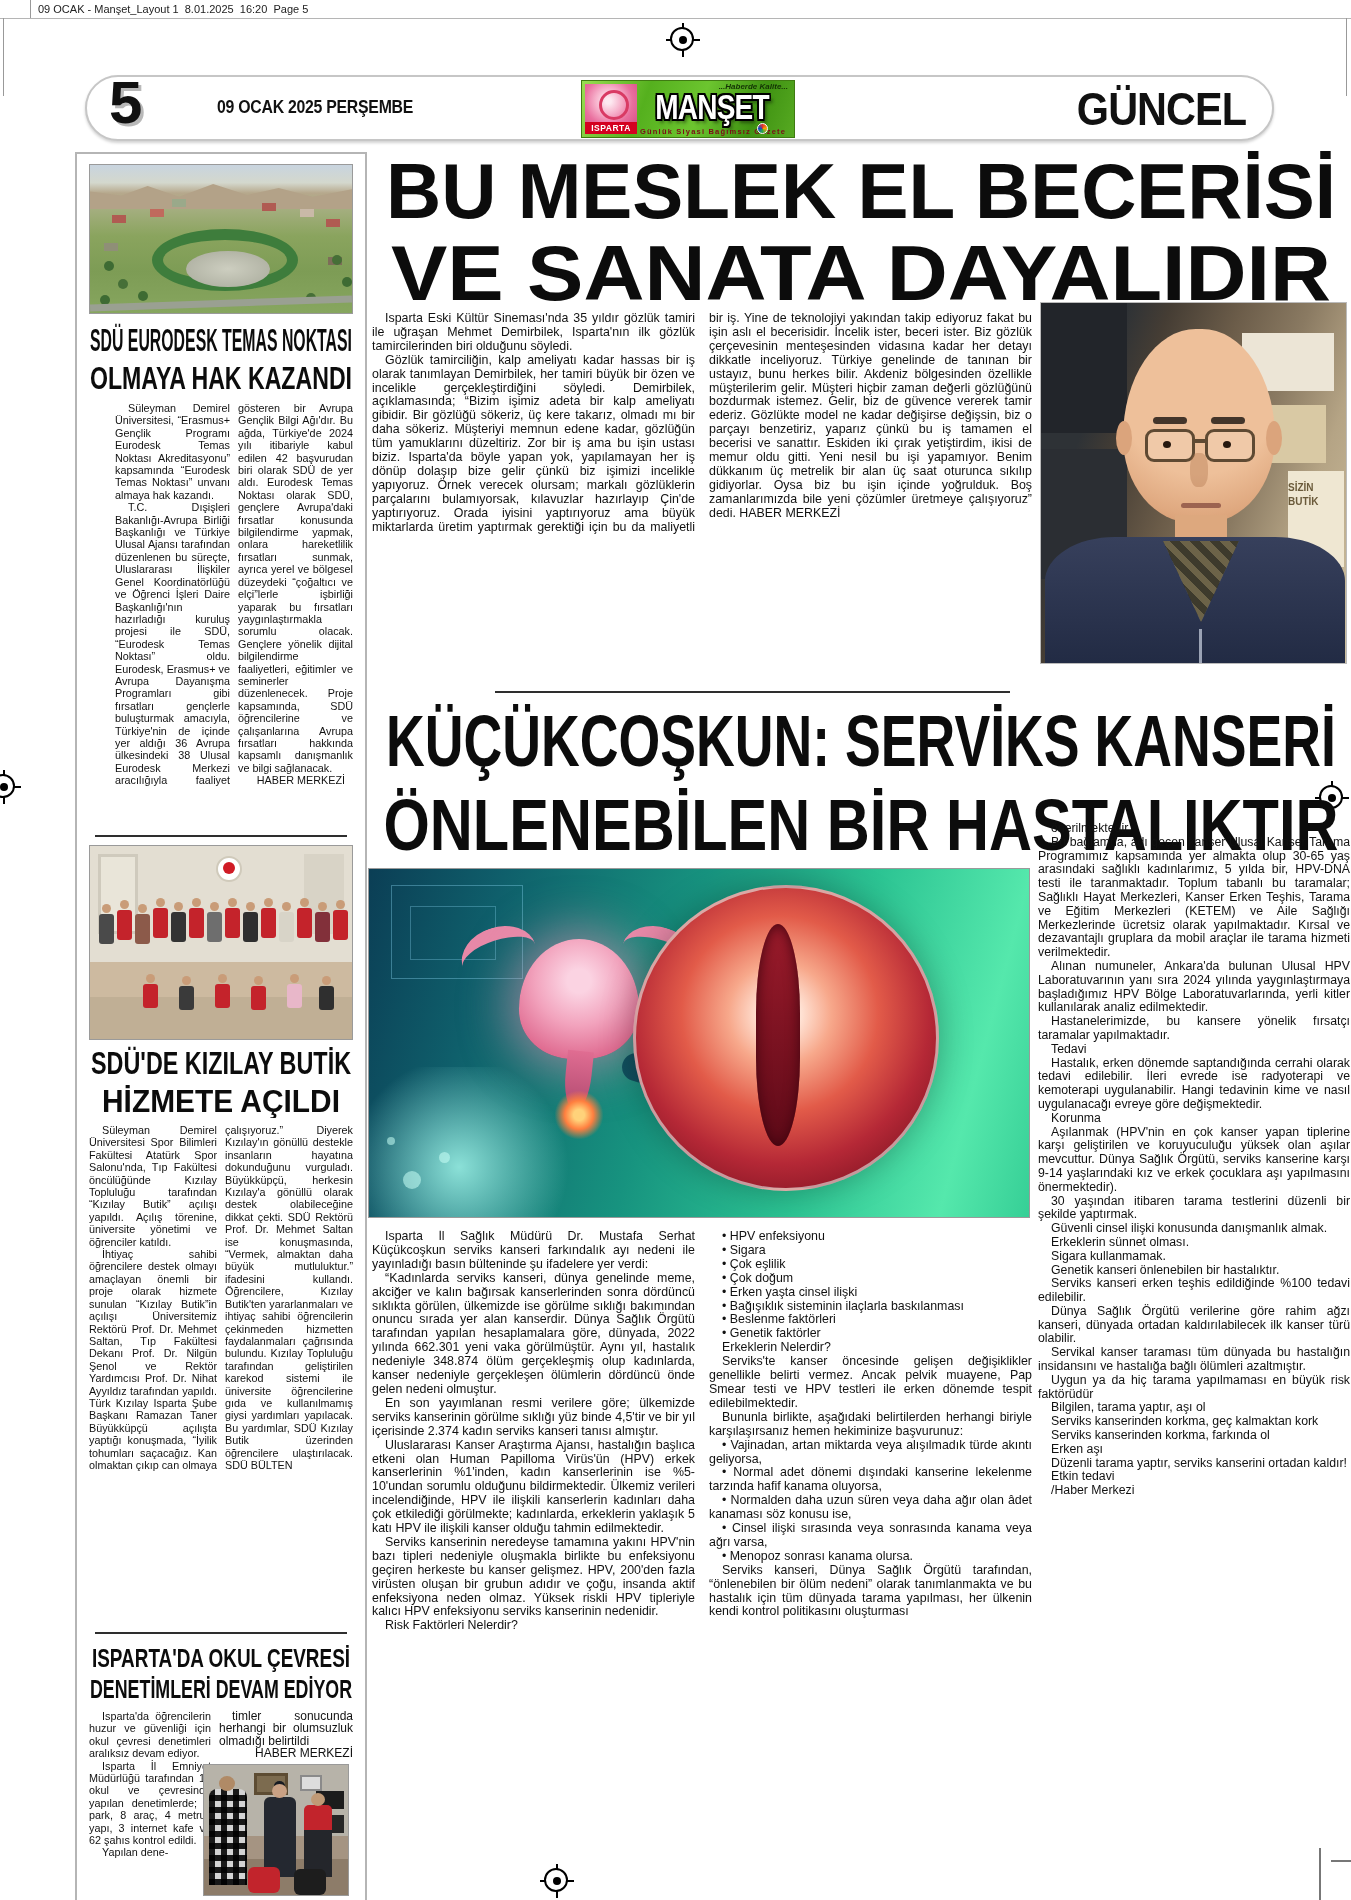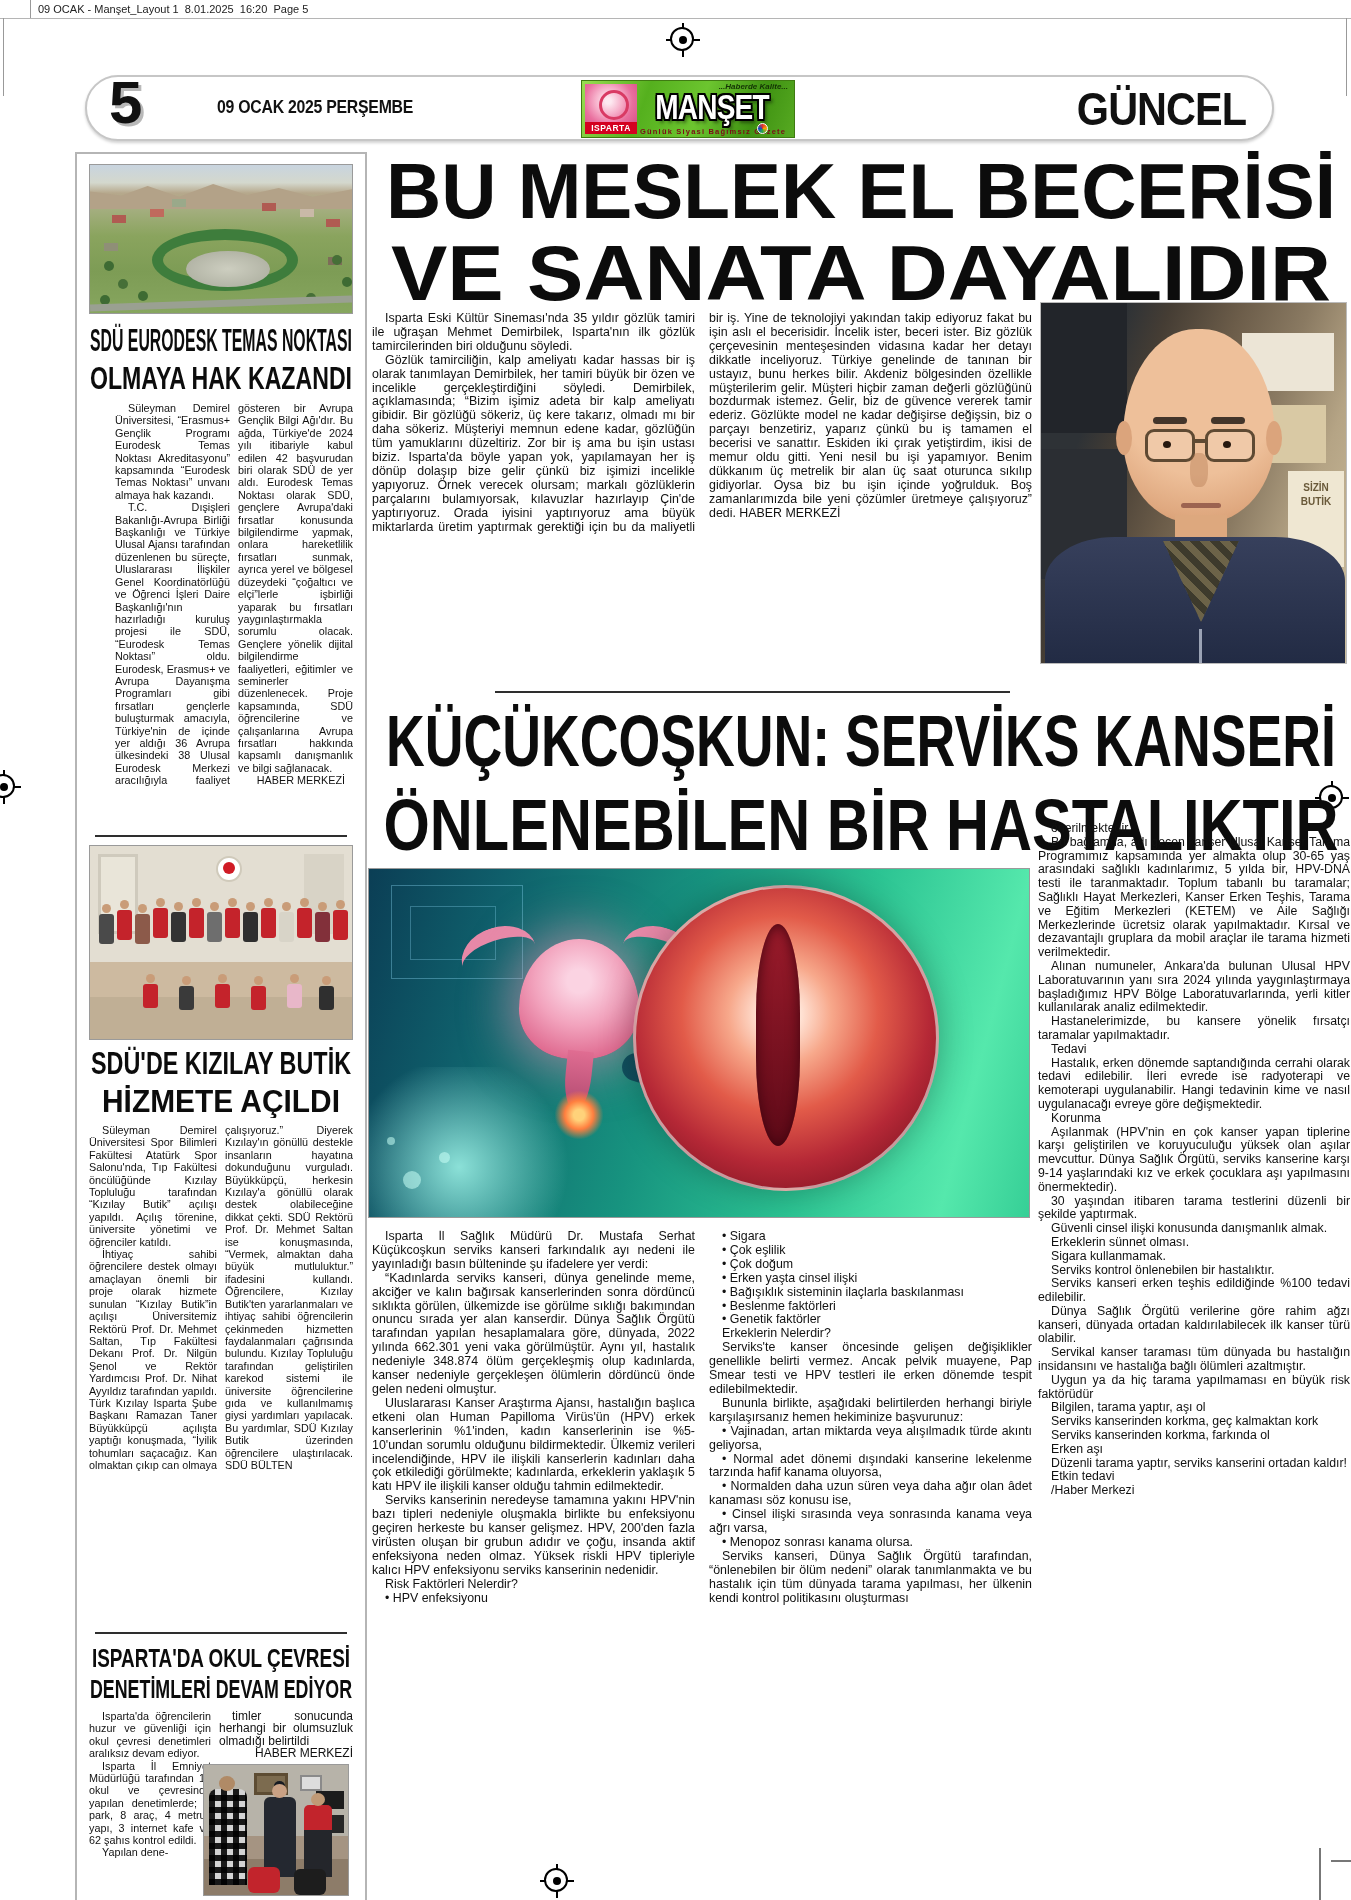--- a/index.html
+++ b/index.html
@@ -83,21 +83,21 @@
   .main-headline{position:absolute;left:372px;top:150px;}
   .meslek-body{position:absolute;left:372px;top:312px;width:660px;height:372px;column-count:2;column-gap:14px;
         font-size:12.4px;line-height:13.9px;overflow:hidden;}
   .mid-rule{position:absolute;left:495px;top:691px;width:515px;height:0;border-top:2px solid #2e2e2e;}
   
   .portrait{position:absolute;left:1040px;top:302px;width:305px;height:360px;border:1px solid #bbb;overflow:hidden;
         background:linear-gradient(110deg,#2e3236 0 20%,#453d34 30%,#6b5c49 46%,#8a7a62 62%,#b5a485 78%,#cdbf9f 100%);}
   .p-shelf{position:absolute;left:0;top:0;width:86px;height:130px;background:#22252a;box-shadow:0 146px 0 #2b2e33;}
   .p-box{position:absolute;right:12px;top:30px;width:92px;height:58px;background:#ece5d6;box-shadow:-8px 72px 0 #d9c9a4;}
   .p-sign{position:absolute;right:2px;top:168px;width:56px;height:96px;background:#efe7d2;color:#6a5a3a;
-        font-size:10px;font-weight:bold;text-align:center;padding-top:10px;box-sizing:border-box;line-height:14px;}
+        font-size:10px;font-weight:bold;text-align:left;padding-top:10px;box-sizing:border-box;line-height:14px;}
   .p-head{position:absolute;left:82px;top:26px;width:152px;height:194px;border-radius:48% 48% 46% 46%/56% 56% 44% 44%;
         background:radial-gradient(circle at 50% 36%,#eec09a 0 52%,#dfa87f 80%,#cc9168 100%);}
   .p-head::before,.p-head::after{content:"";position:absolute;top:92px;width:16px;height:34px;border-radius:50%;background:#dba47c;}
   .p-head::before{left:-7px;} .p-head::after{right:-7px;}
   .p-brow{position:absolute;left:112px;top:114px;width:34px;height:7px;border-radius:4px;background:#43352a;box-shadow:58px 0 0 #43352a;}
   .lens{position:absolute;top:126px;width:50px;height:33px;border:3px solid #5f4a33;border-radius:9px;background:rgba(255,255,255,.14);box-sizing:border-box;}
   .lens.l{left:104px;} .lens.r{left:164px;}
   .bridge{position:absolute;left:152px;top:136px;width:14px;height:4px;background:#5f4a33;}
   .eye{position:absolute;top:138px;width:8px;height:7px;border-radius:50%;background:#27190f;}
   .eye.l{left:122px;} .eye.r{left:182px;}
@@ -397,20 +397,21 @@
     <div class="cervix"></div>
     <div class="cervix-glow"></div>
     <div class="mag">
       <div class="mag-canal"></div>
     </div>
   </div>
 
   <div class="serviks-cols">
       <p>Isparta İl Sağlık Müdürü Dr. Mustafa Serhat Küçükcoşkun serviks kanseri farkındalık ayı nedeni ile yayınladığı basın bülteninde şu ifadelere yer verdi:</p>
       <p>“Kadınlarda serviks kanseri, dünya genelinde meme, akciğer ve kalın bağırsak kanserlerinden sonra dördüncü sıklıkta görülen, ülkemizde ise görülme sıklığı bakımından onuncu sırada yer alan kanserdir. Dünya Sağlık Örgütü tarafından yapılan hesaplamalara göre, dünyada, 2022 yılında 662.301 yeni vaka görülmüştür. Aynı yıl, hastalık nedeniyle 348.874 ölüm gerçekleşmiş olup kadınlarda, kanser nedeniyle gerçekleşen ölümlerin dördüncü önde gelen nedeni olmuştur.</p>
+      <p>En son yayımlanan resmi verilere göre; ülkemizde serviks kanserinin görülme sıklığı yüz binde 4,5'tir ve bir yıl içerisinde 2.374 kadın serviks kanseri tanısı almıştır.</p>
       <p>Uluslararası Kanser Araştırma Ajansı, hastalığın başlıca etkeni olan Human Papilloma Virüs'ün (HPV) erkek kanserlerinin %1'inden, kadın kanserlerinin ise %5-10'undan sorumlu olduğunu bildirmektedir. Ülkemiz verileri incelendiğinde, HPV ile ilişkili kanserlerin kadınları daha çok etkilediği görülmekte; kadınlarda, erkeklerin yaklaşık 5 katı HPV ile ilişkili kanser olduğu tahmin edilmektedir.</p>
       <p>Serviks kanserinin neredeyse tamamına yakını HPV'nin bazı tipleri nedeniyle oluşmakla birlikte bu enfeksiyonu geçiren herkeste bu kanser gelişmez. HPV, 200'den fazla virüsten oluşan bir grubun adıdır ve çoğu, insanda aktif enfeksiyona neden olmaz. Yüksek riskli HPV tipleriyle kalıcı HPV enfeksiyonu serviks kanserinin nedenidir.</p>
       <p>Risk Faktörleri Nelerdir?</p>
       <p>• HPV enfeksiyonu</p>
       <p>• Sigara</p>
       <p>• Çok eşlilik</p>
       <p>• Çok doğum</p>
       <p>• Erken yaşta cinsel ilişki</p>
       <p>• Bağışıklık sisteminin ilaçlarla baskılanması</p>
       <p>• Beslenme faktörleri</p>
@@ -431,21 +432,21 @@
       <p>Alınan numuneler, Ankara'da bulunan Ulusal HPV Laboratuvarının yanı sıra 2024 yılında yaygınlaştırmaya başladığımız HPV Bölge Laboratuvarlarında, yerli kitler kullanılarak analiz edilmektedir.</p>
       <p>Hastanelerimizde, bu kansere yönelik fırsatçı taramalar yapılmaktadır.</p>
       <p>Tedavi</p>
       <p>Hastalık, erken dönemde saptandığında cerrahi olarak tedavi edilebilir. İleri evrede ise radyoterapi ve kemoterapi uygulanabilir. Hangi tedavinin kime ve nasıl uygulanacağı evreye göre değişmektedir.</p>
       <p>Korunma</p>
       <p>Aşılanmak (HPV'nin en çok kanser yapan tiplerine karşı geliştirilen ve koruyuculuğu yüksek olan aşılar mevcuttur. Dünya Sağlık Örgütü, serviks kanserine karşı 9-14 yaşlarındaki kız ve erkek çocuklara aşı yapılmasını önermektedir).</p>
       <p>30 yaşından itibaren tarama testlerini düzenli bir şekilde yaptırmak.</p>
       <p>Güvenli cinsel ilişki konusunda danışmanlık almak.</p>
       <p>Erkeklerin sünnet olması.</p>
       <p>Sigara kullanmamak.</p>
-      <p>Serviks kontrol önlenebilen bir hastalıktır.</p>
+      <p>Genetik kanseri önlenebilen bir hastalıktır.</p>
       <p>Serviks kanseri erken teşhis edildiğinde %100 tedavi edilebilir.</p>
       <p>Dünya Sağlık Örgütü verilerine göre rahim ağzı kanseri, dünyada ortadan kaldırılabilecek ilk kanser türü olabilir.</p>
       <p>Servikal kanser taraması tüm dünyada bu hastalığın insidansını ve hastalığa bağlı ölümleri azaltmıştır.</p>
       <p>Uygun ya da hiç tarama yapılmaması en büyük risk faktörüdür</p>
       <p>Bilgilen, tarama yaptır, aşı ol</p>
       <p>Serviks kanserinden korkma, geç kalmaktan kork</p>
       <p>Serviks kanserinden korkma, farkında ol</p>
       <p>Erken aşı</p>
       <p>Düzenli tarama yaptır, serviks kanserini ortadan kaldır!</p>
       <p>Etkin tedavi</p>

